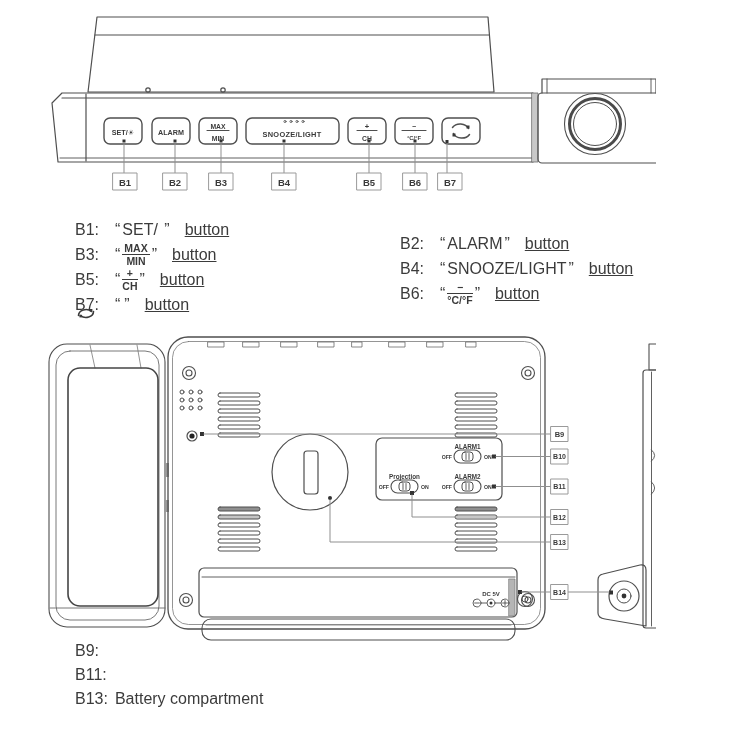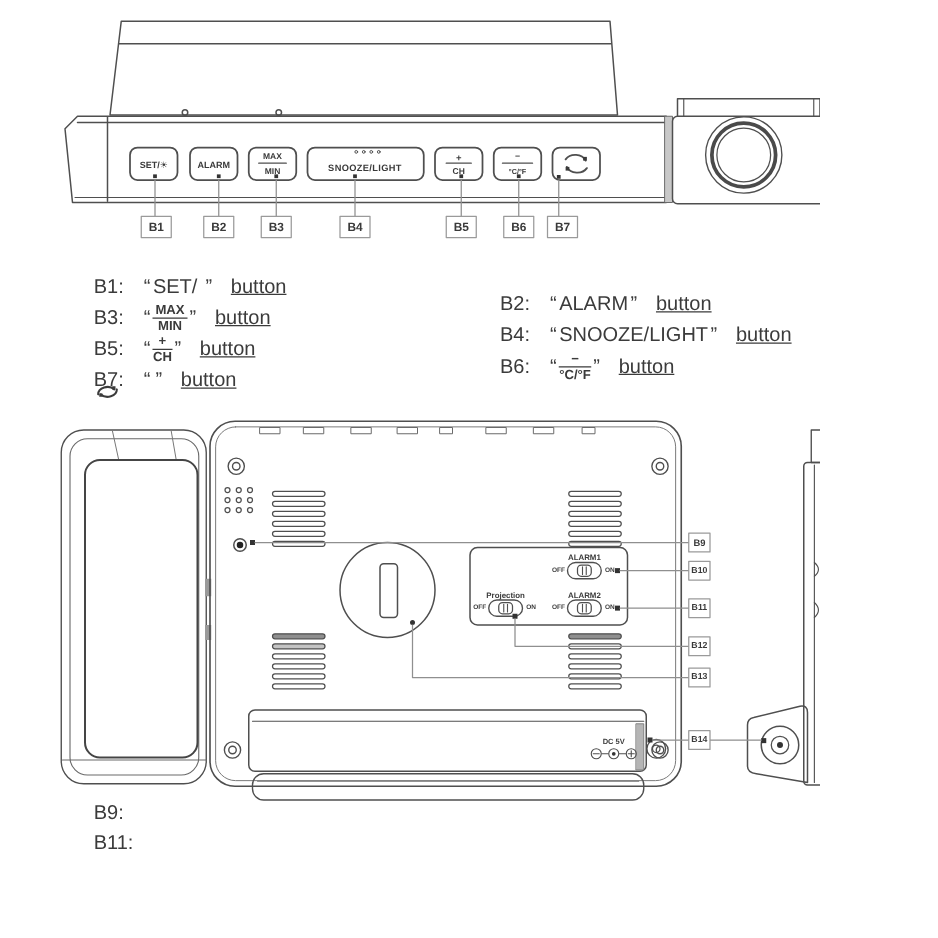--- a/index.html
+++ b/index.html
@@ -446,16 +446,20 @@
   </svg>
 
   <div class="legend legend-back">
     <div class="col col-left">
       <div class="brow">
         <span class="bid">B9:</span>
       </div>
       <div class="brow">
         <span class="bid">B11:</span>
       </div>
+      <div class="brow">
+        <span class="bid">B13:</span>
+        <span>Battery compartment</span>
+      </div>
     </div>
   </div>
 
 </div>
 
 </body></html>

